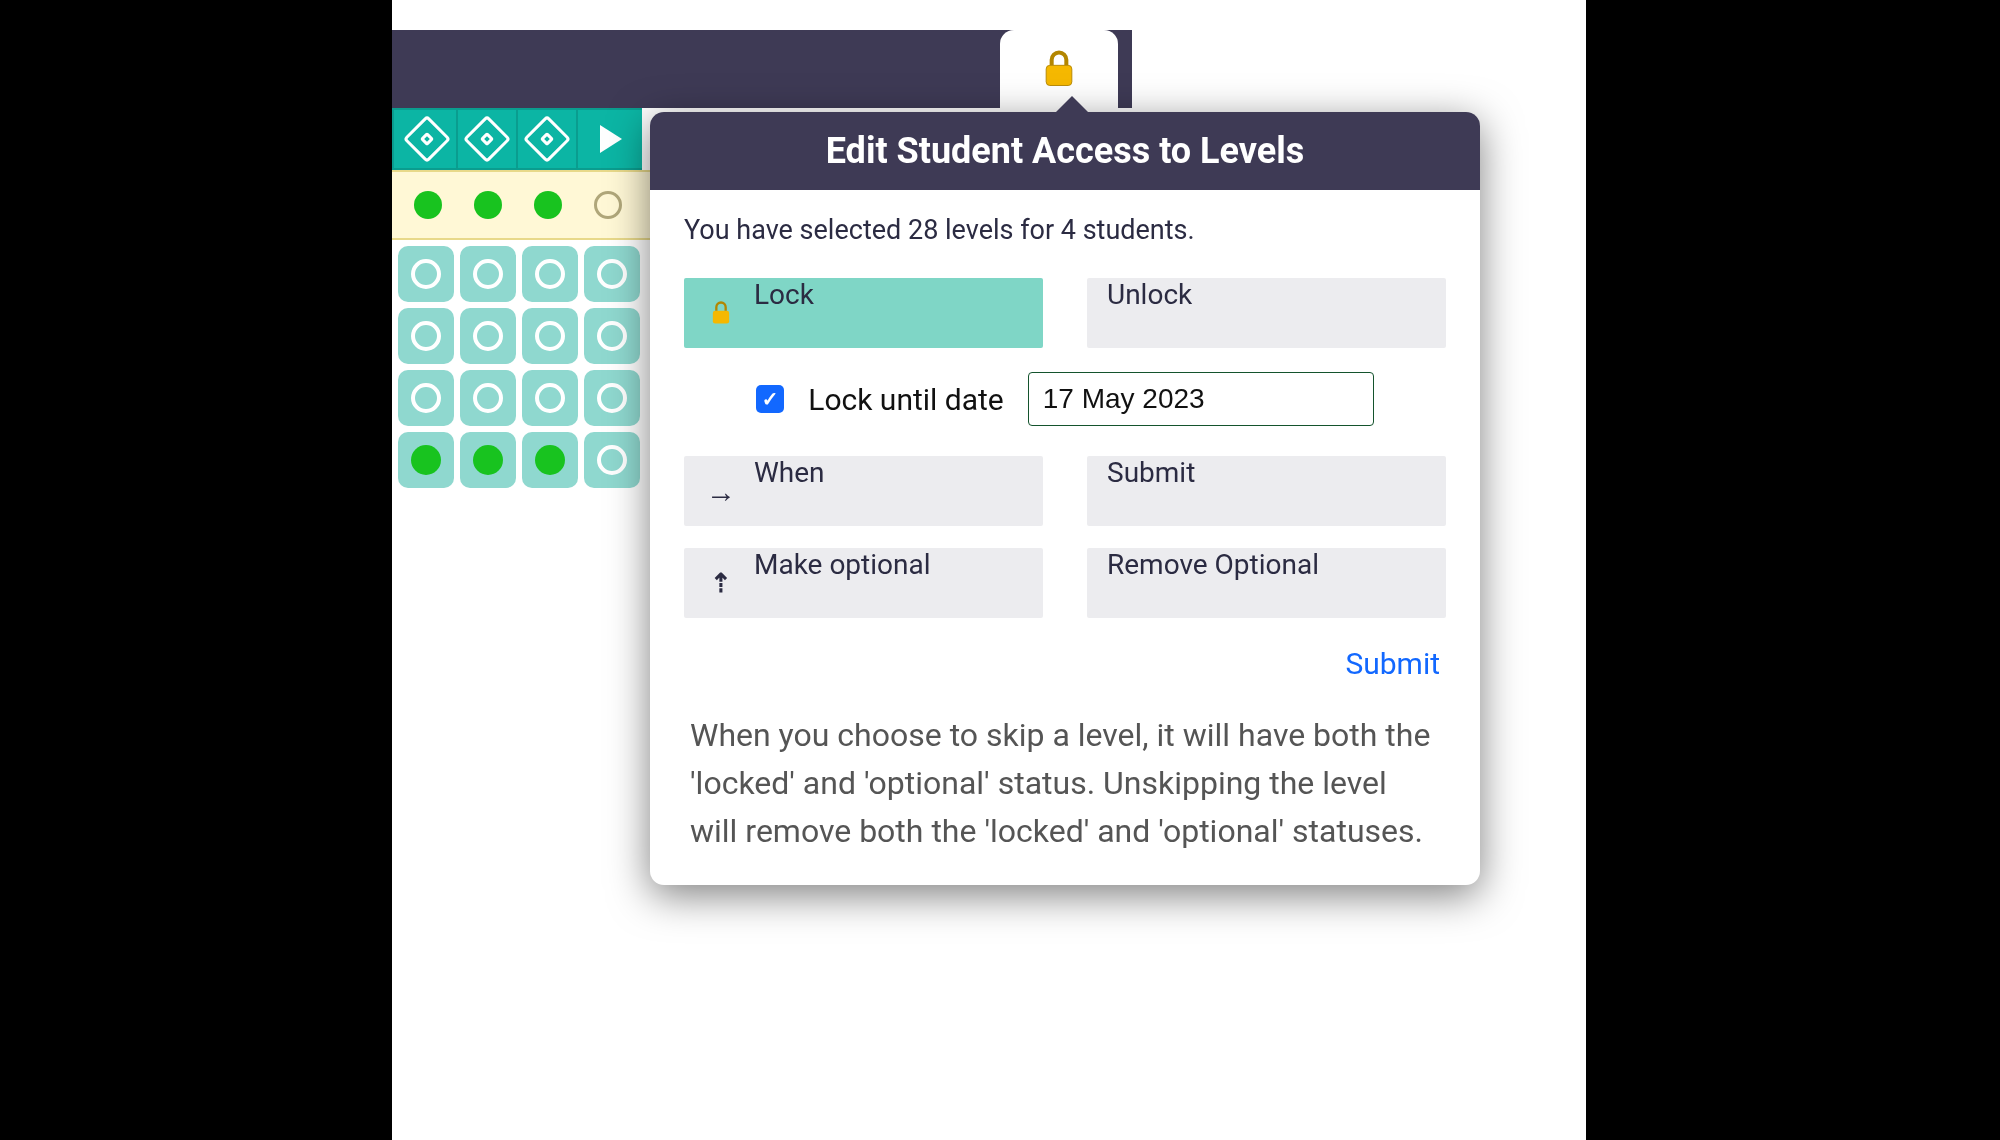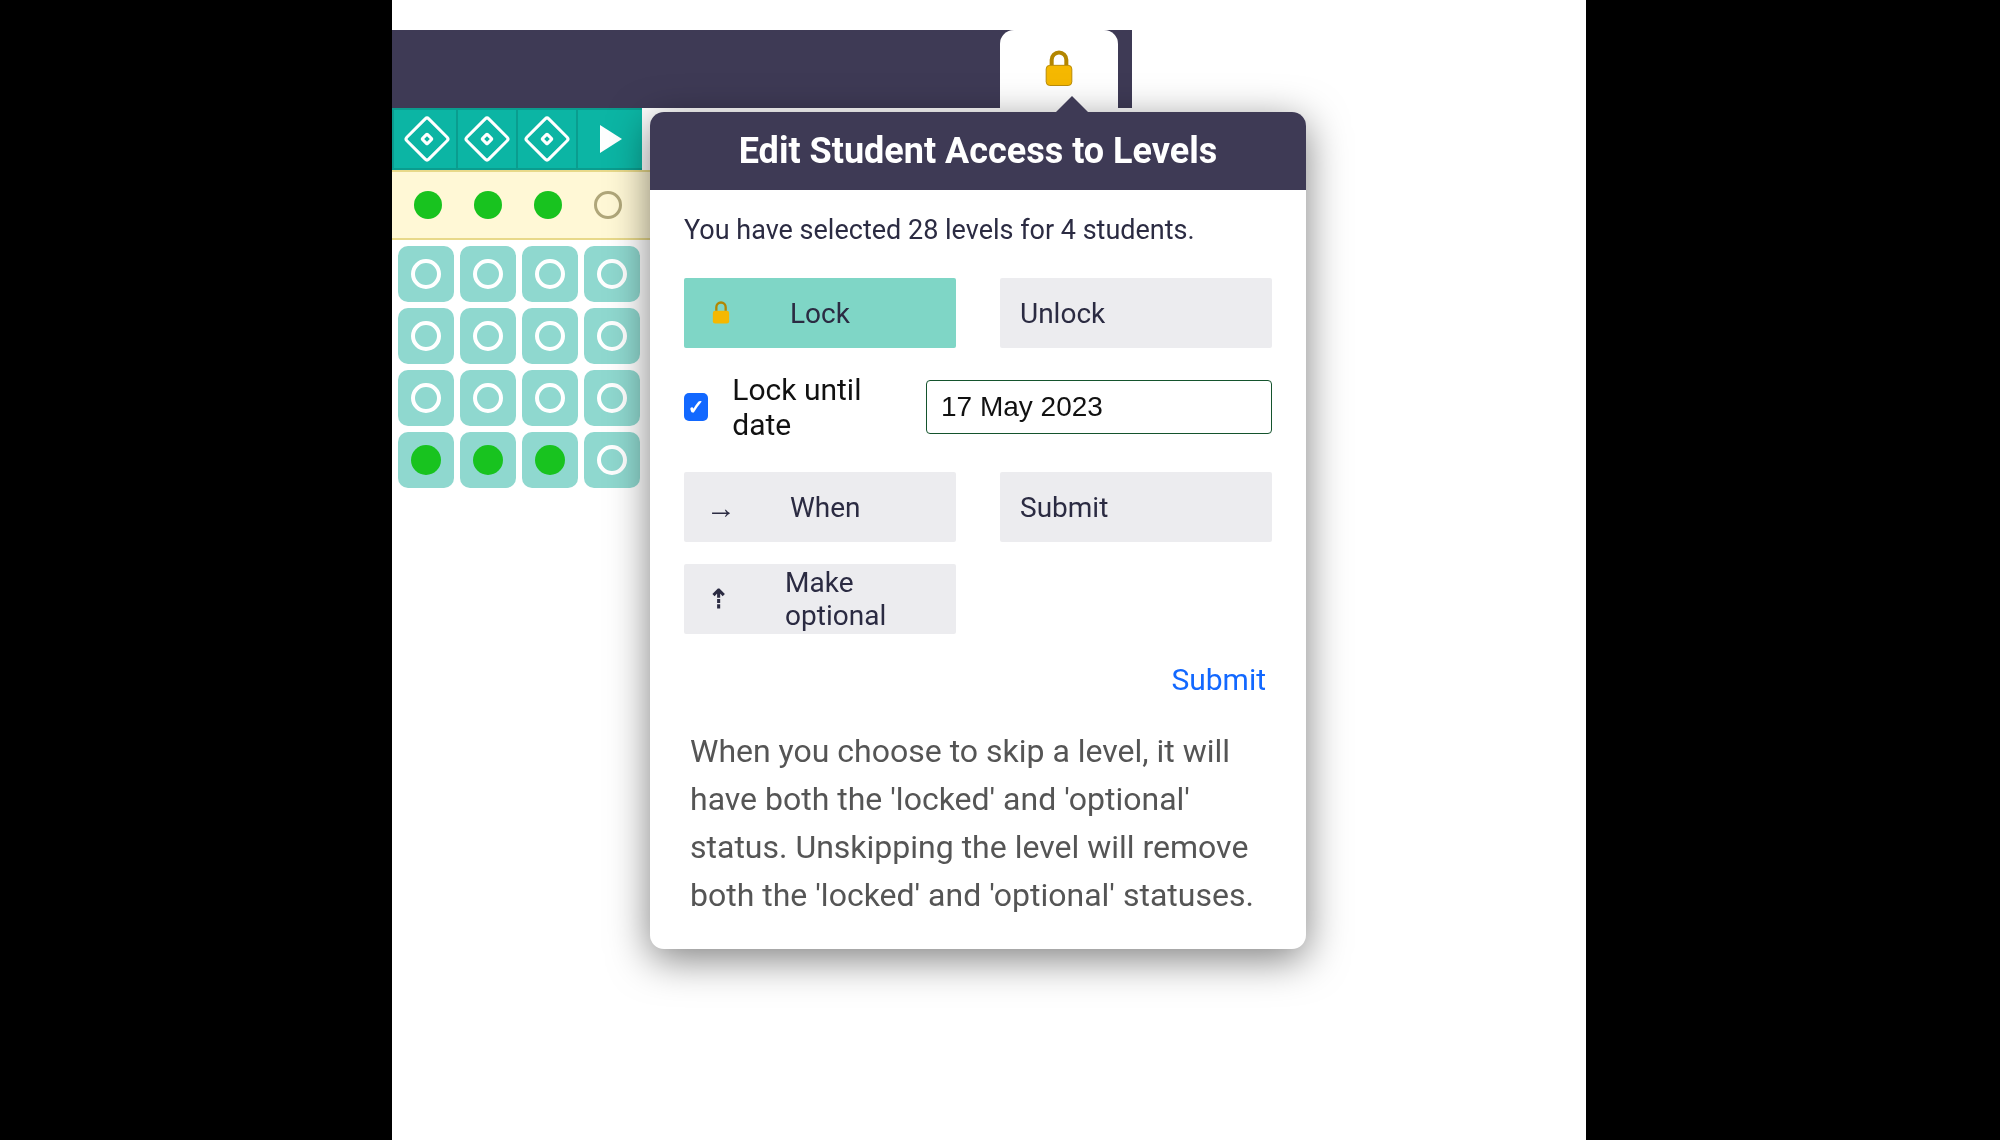--- a/index.html
+++ b/index.html
@@ -134,21 +134,21 @@
   .cell .fill {
     width: 30px; height:30px; border-radius:50%;
     background:#18c31f;
   }
 
   
   .popover {
     position: absolute;
     left: 650px;
     top: 112px;
-    width: 656px;
+    width: 830px;
     background: #fff;
     border-radius: 14px;
     box-shadow: 0 10px 40px rgba(0,0,0,0.5);
     overflow: visible;
     padding-bottom: 30px;
   }
   .popover::before {
     content:"";
     position:absolute;
     top:-16px;
@@ -178,27 +178,25 @@
   }
   .option-grid {
     display: grid;
     grid-template-columns: 1fr 1fr;
     gap: 22px 44px;
   }
   .option-btn {
     background:#ececef;
     height: 70px;
     display:flex;
-    align-items:center;
     padding: 0 20px;
     font-size: 28px;
     color:#2b2b42;
     cursor:pointer;
     border-radius: 2px;
-    gap: 36px;
   }
   .option-btn.selected {
     background:#7fd6c6;
   }
   .option-btn .icn {
     width: 34px;
     display:flex;align-items:center;justify-content:center;
     margin-right: 16px;
   }
   .lock-until-row {
@@ -394,20 +392,23 @@
         <span class="icn arrow-right-icon">→</span>
         <span>When</span>
       </div>
       <div class="option-btn">
         <span>Submit</span>
       </div>
       <div class="option-btn">
         <span class="icn up-arrow-icon">⇡</span>
         <span>Make optional</span>
       </div>
+      <div class="option-btn">
+        <span>Remove Optional</span>
+      </div>
     </div>
 
   </div>
 
   <div class="submit-row">
     <span class="submit-link">Submit</span>
   </div>
 
   <div class="help-text">When you choose to skip a level, it will have both the 'locked' and 'optional' status. Unskipping the level will remove both the 'locked' and 'optional' statuses.</div>
 </div>

